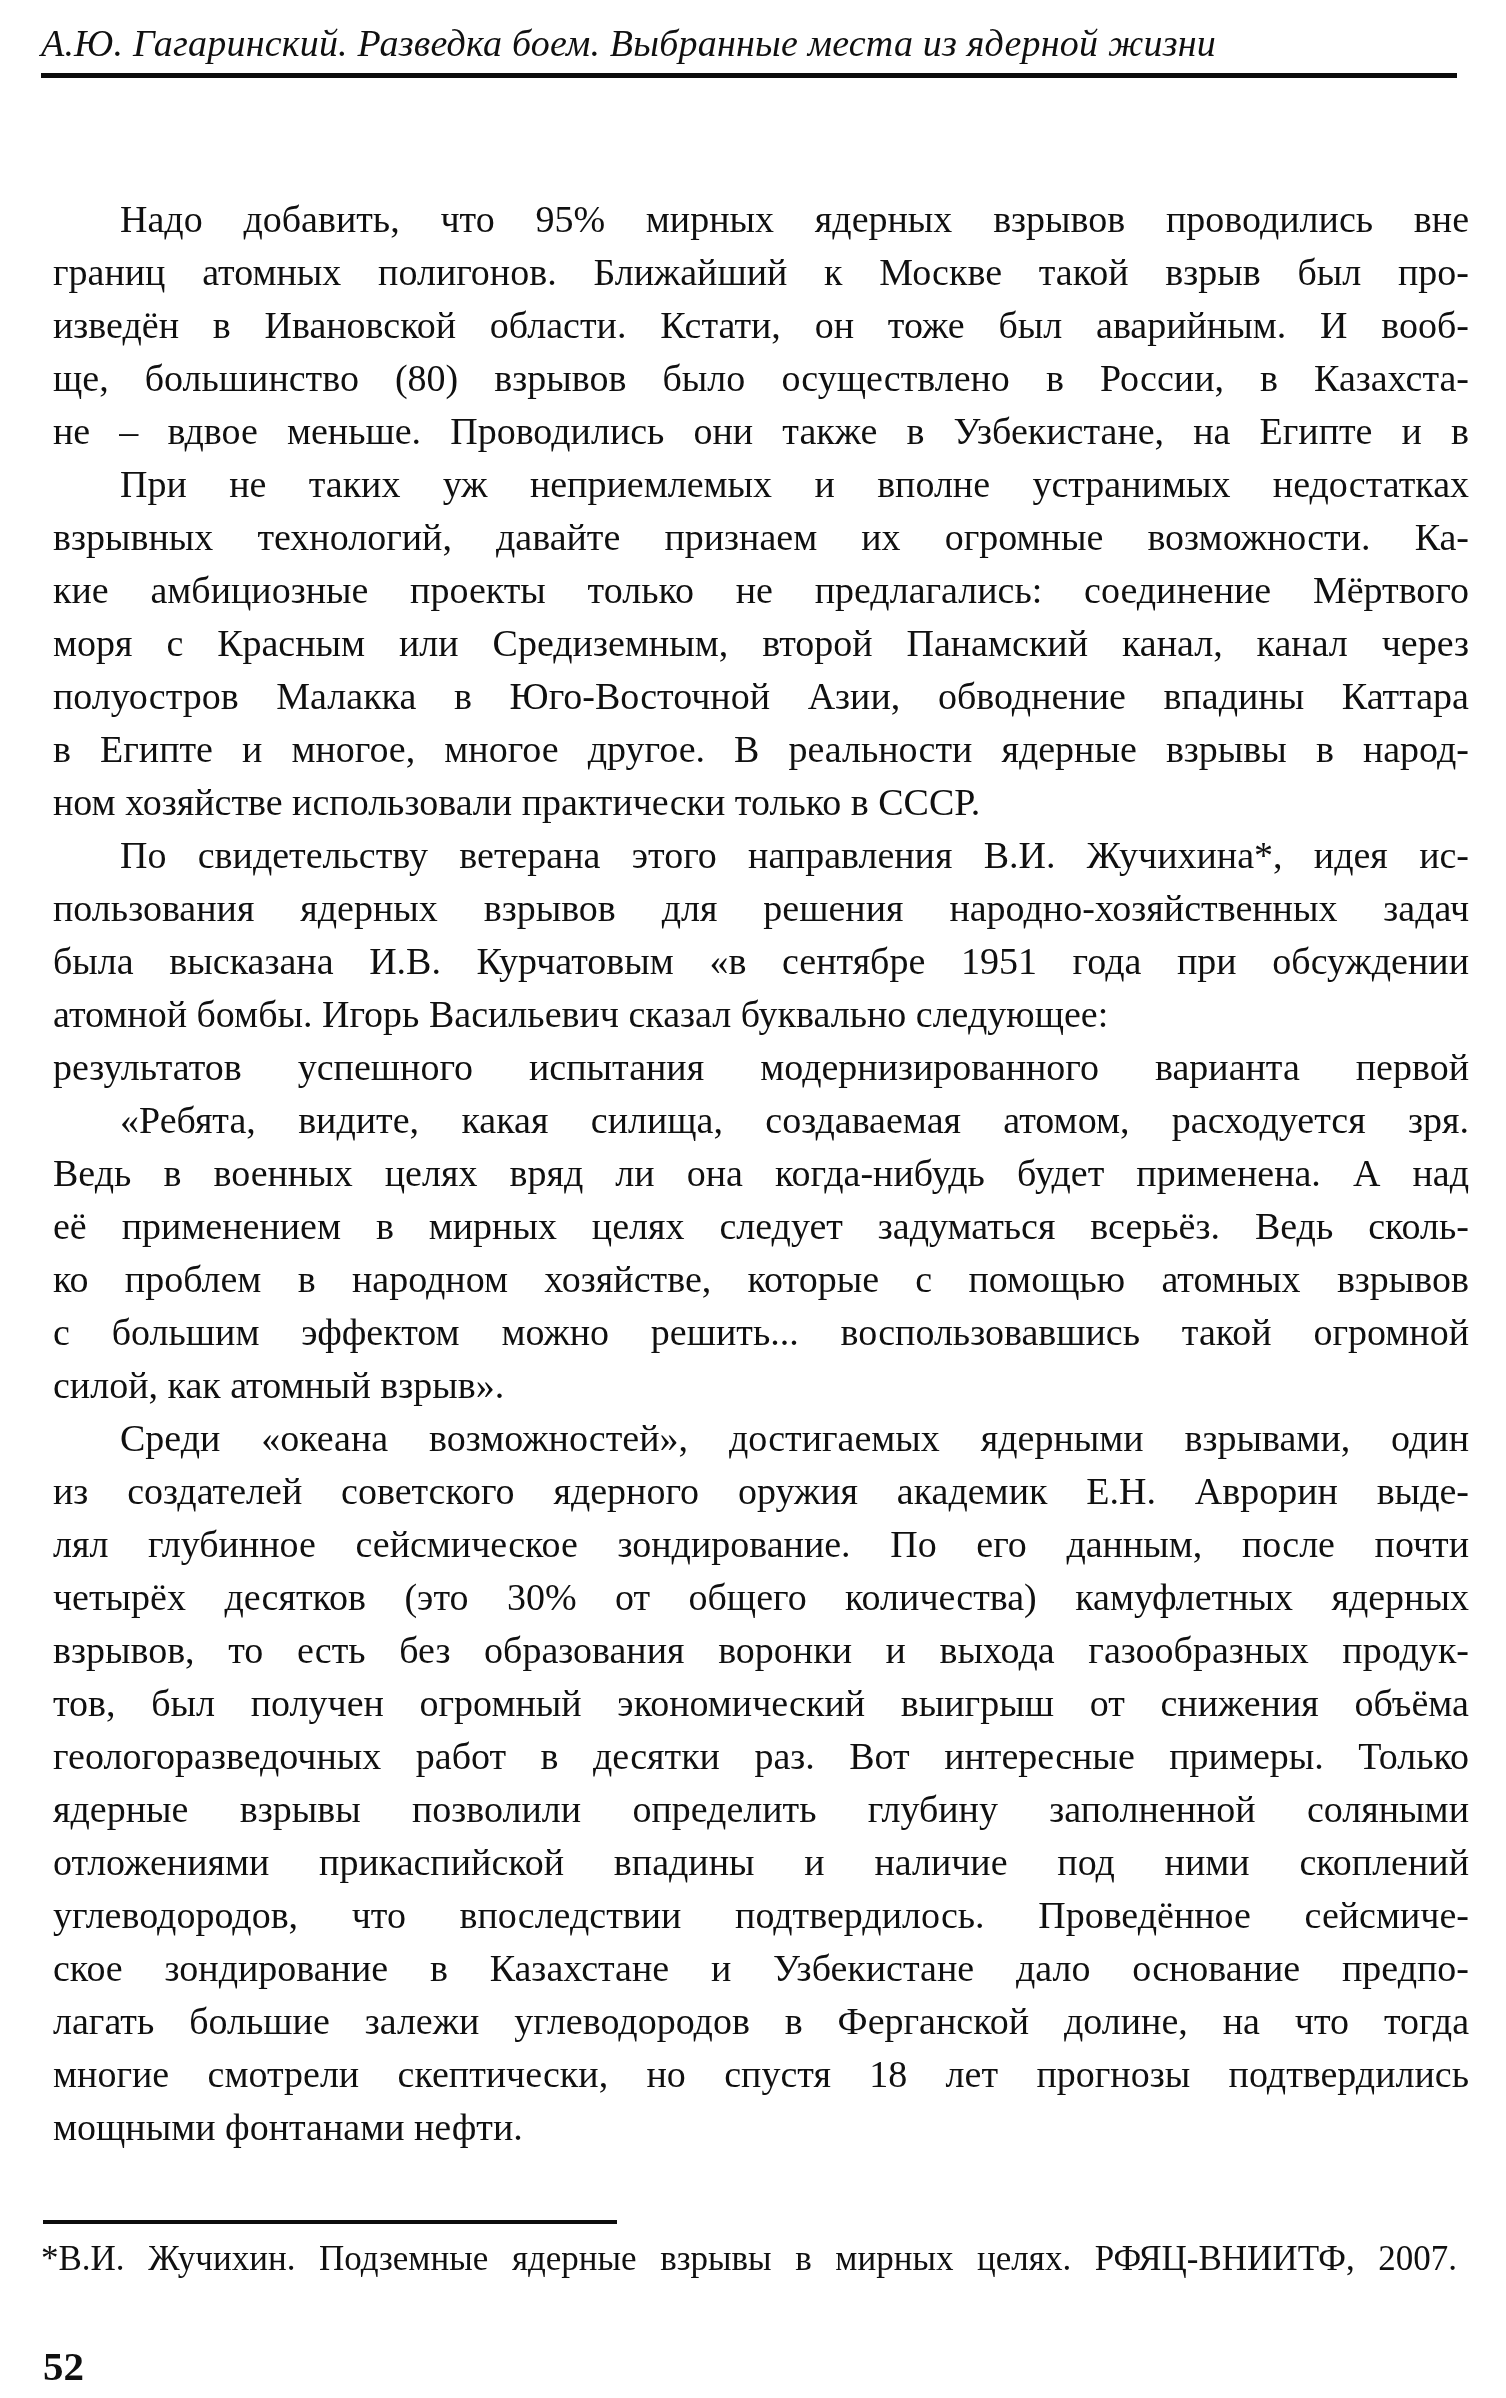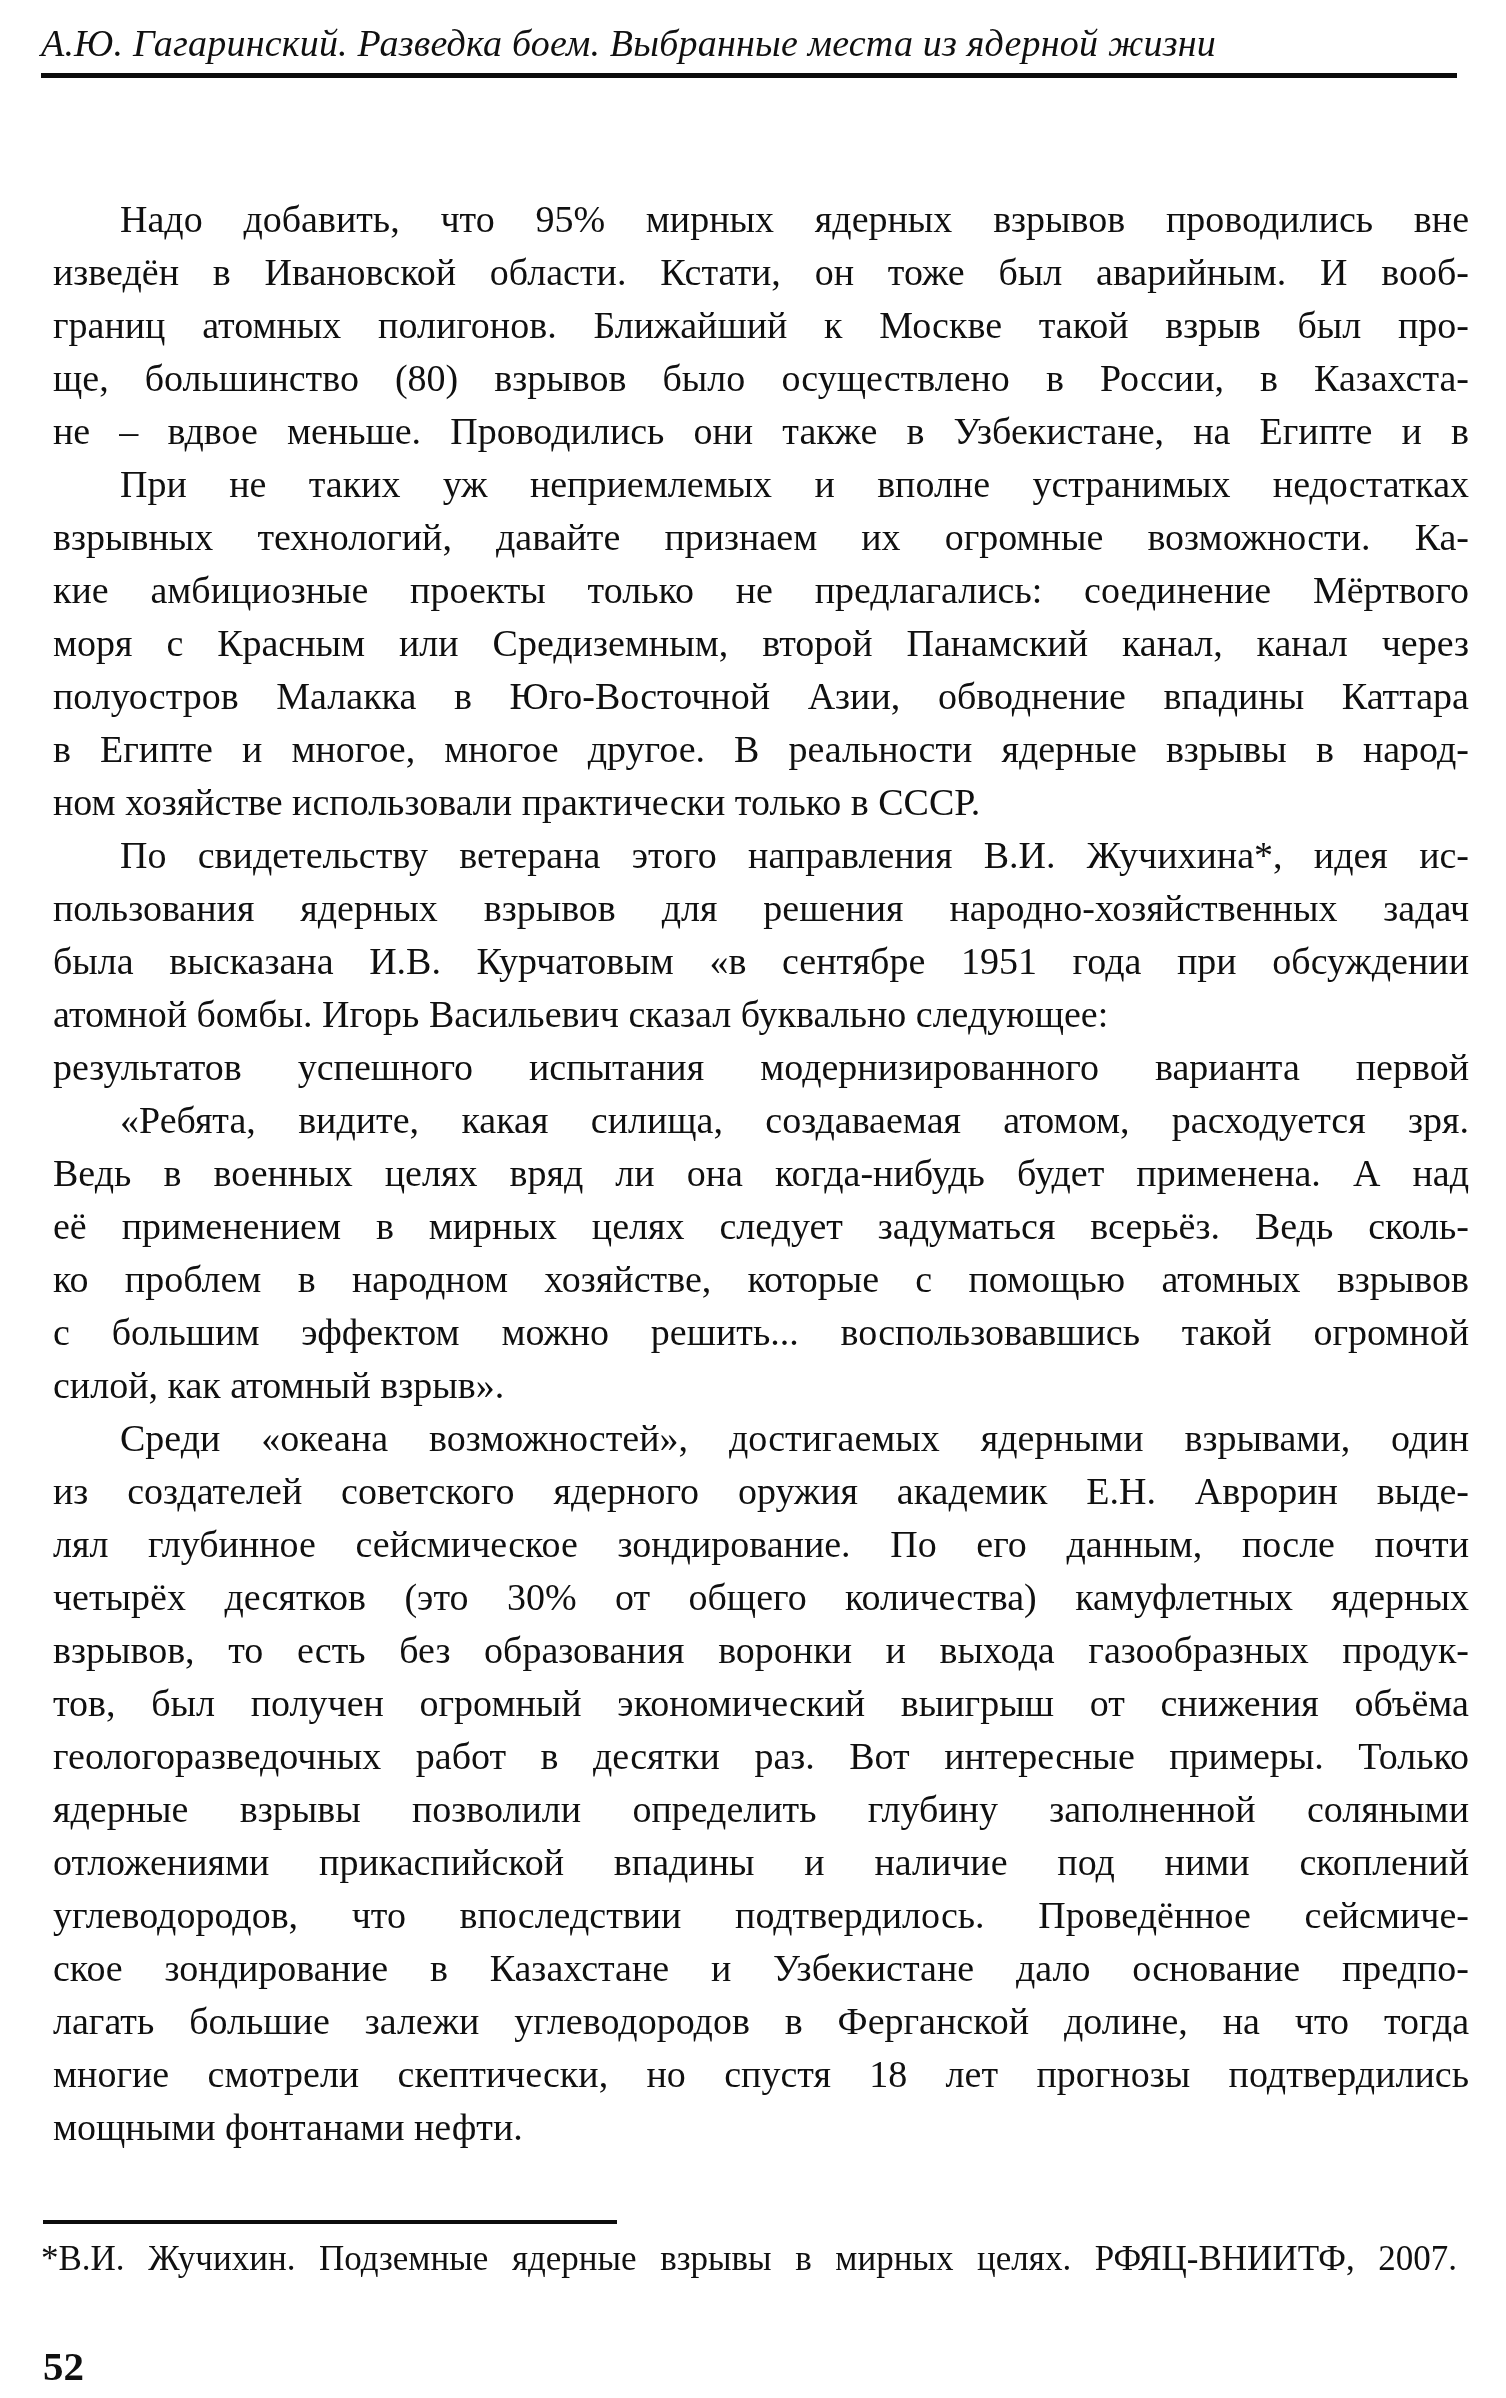--- a/index.html
+++ b/index.html
@@ -84,22 +84,22 @@
 </style>
 </head>
 <body>
 
 <div class="page">
   <div class="running-header">А.Ю. Гагаринский. Разведка боем. Выбранные места из ядерной жизни</div>
   <div class="header-rule"></div>
   <div class="text-block" id="text-block">
       <div class="para">
         <div class="line first">Надо добавить, что 95% мирных ядерных взрывов проводились вне</div>
+        <div class="line">границ атомных полигонов. Ближайший к Москве такой взрыв был про-</div>
         <div class="line">изведён в Ивановской области. Кстати, он тоже был аварийным. И вооб-</div>
-        <div class="line">границ атомных полигонов. Ближайший к Москве такой взрыв был про-</div>
         <div class="line">ще, большинство (80) взрывов было осуществлено в России, в Казахста-</div>
         <div class="line">не – вдвое меньше. Проводились они также в Узбекистане, на Египте и в</div>
       </div>
       <div class="para">
         <div class="line first">При не таких уж неприемлемых и вполне устранимых недостатках</div>
         <div class="line">взрывных технологий, давайте признаем их огромные возможности. Ка-</div>
         <div class="line">кие амбициозные проекты только не предлагались: соединение Мёртвого</div>
         <div class="line">моря с Красным или Средиземным, второй Панамский канал, канал через</div>
         <div class="line">полуостров Малакка в Юго-Восточной Азии, обводнение впадины Каттара</div>
         <div class="line">в Египте и многое, многое другое. В реальности ядерные взрывы в народ-</div>

